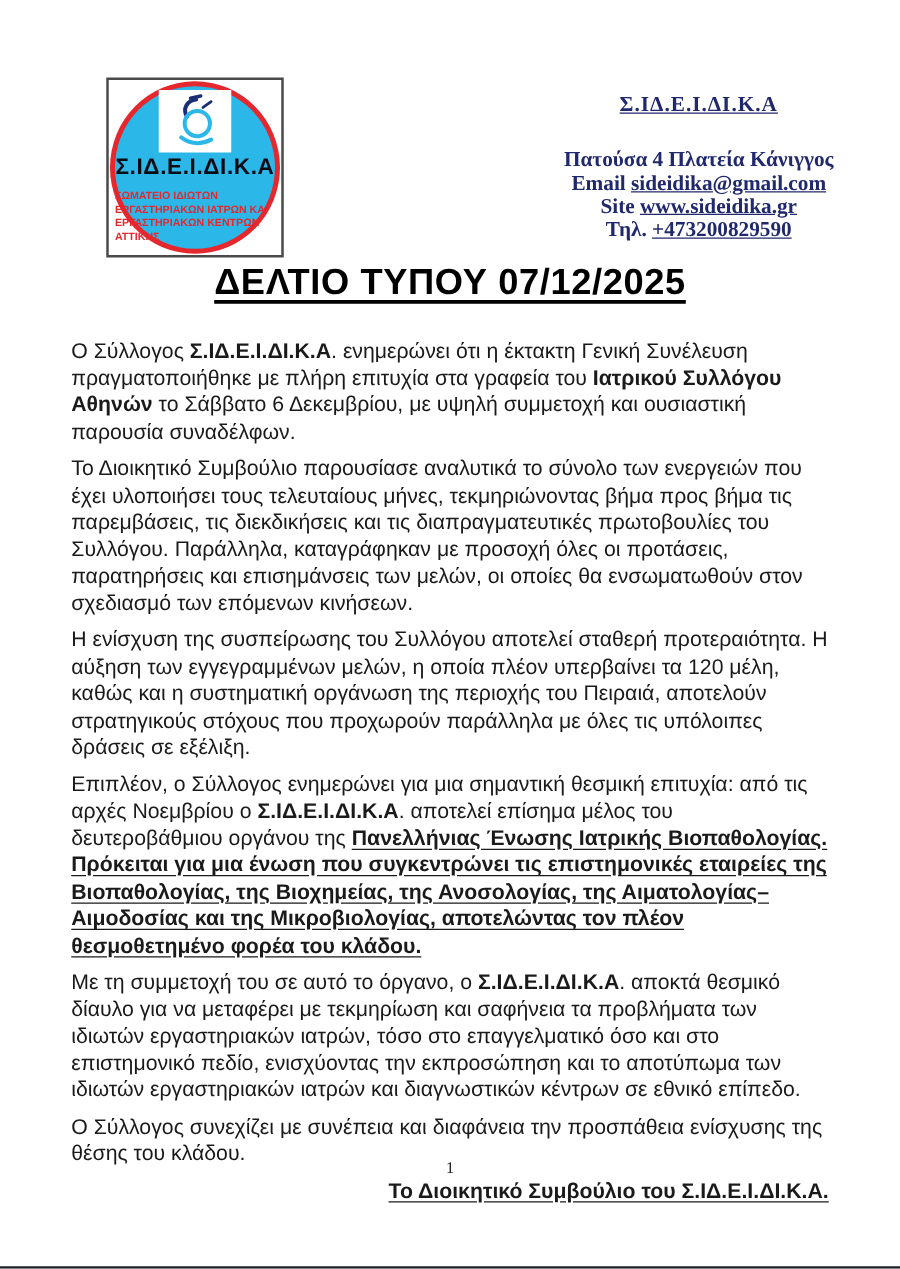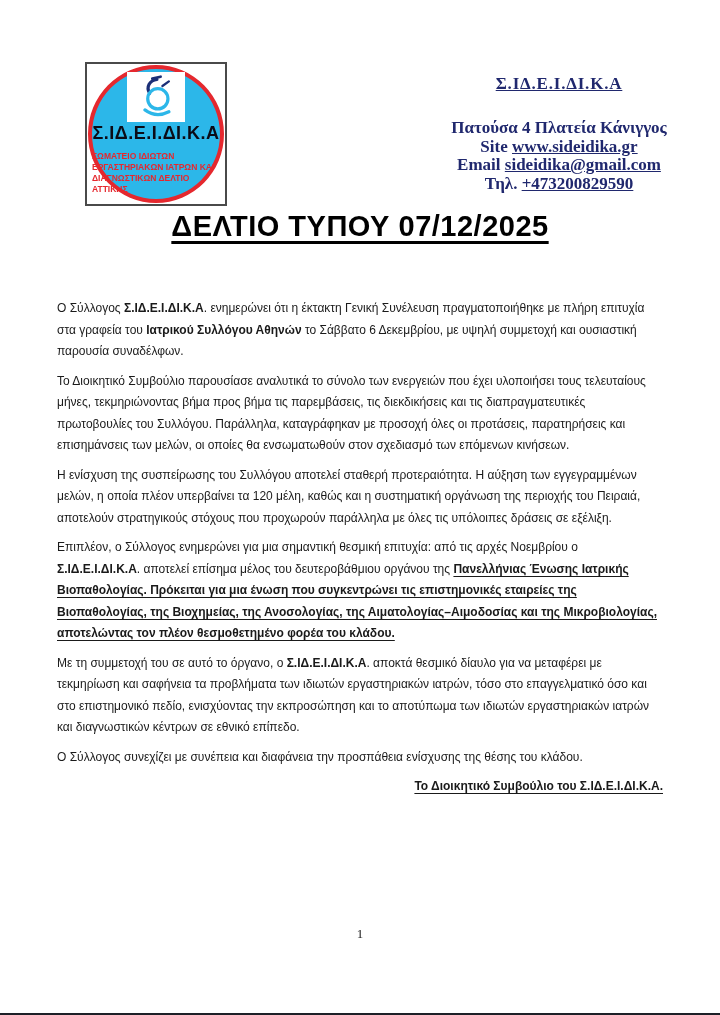--- a/index.html
+++ b/index.html
@@ -76,22 +76,22 @@
     margin:0;text-align:center;
     font-size:29px;font-weight:bold;color:#000;
     text-decoration:underline;
     text-decoration-thickness:3px;
     text-underline-offset:5px;
     letter-spacing:.5px;
   }
 
   
   .content{
-    position:absolute;top:298px;left:57px;width:606px;
-    font-size:12px;line-height:21.5px;
+    position:absolute;top:270px;left:57px;width:606px;
+    font-size:17px;line-height:21.5px;
   }
   .para{margin:0 0 8px 0;}
   .b{font-weight:bold;}
   .u{text-decoration:underline;text-underline-offset:3px;}
   .closing{
     margin-top:3px;
     text-align:right;font-weight:bold;
     text-decoration:underline;text-underline-offset:3px;
   }
 
@@ -115,38 +115,38 @@
           <path d="M25 5 l9 -2" stroke="#1b2f77" stroke-width="3" stroke-linecap="round"></path>
           <path d="M36 13 l7 -5" stroke="#1b2f77" stroke-width="2.5" stroke-linecap="round"></path>
           <circle cx="31" cy="27" r="11" fill="none" stroke="#2cb7e9" stroke-width="3.5"></circle>
           <path d="M17 39 q12 9 26 2" fill="none" stroke="#2cb7e9" stroke-width="3.5" stroke-linecap="round"></path>
         </svg>
       </div>
       <div class="logo-acronym">Σ.ΙΔ.Ε.Ι.ΔΙ.Κ.Α</div>
       <div class="logo-sub" id="logo-sub">
           <div>ΣΩΜΑΤΕΙΟ ΙΔΙΩΤΩΝ</div>
           <div>ΕΡΓΑΣΤΗΡΙΑΚΩΝ ΙΑΤΡΩΝ ΚΑΙ</div>
-          <div>ΔΙΑΓΝΩΣΤΙΚΩΝ ΔΕΛΤΙΟ</div>
+          <div>ΕΡΓΑΣΤΗΡΙΑΚΩΝ ΚΕΝΤΡΩΝ</div>
           <div>ΑΤΤΙΚΗΣ</div>
         </div>
     </div>
   </div>
 
   <div class="contact">
     <div class="org-name">
       <a>Σ.ΙΔ.Ε.Ι.ΔΙ.Κ.Α</a>
     </div>
     <div class="c-line">Πατούσα 4 Πλατεία Κάνιγγος</div>
     <div class="c-line">
+      <span>Email</span>
+      <a>sideidika@gmail.com</a>
+    </div>
+    <div class="c-line">
       <span>Site</span>
       <a>www.sideidika.gr</a>
-    </div>
-    <div class="c-line">
-      <span>Email</span>
-      <a>sideidika@gmail.com</a>
     </div>
     <div class="c-line">
       <span>Τηλ.</span>
       <a>+473200829590</a>
     </div>
   </div>
 
   <h1 class="title">ΔΕΛΤΙΟ ΤΥΠΟΥ 07/12/2025</h1>
 
   <div class="content">

